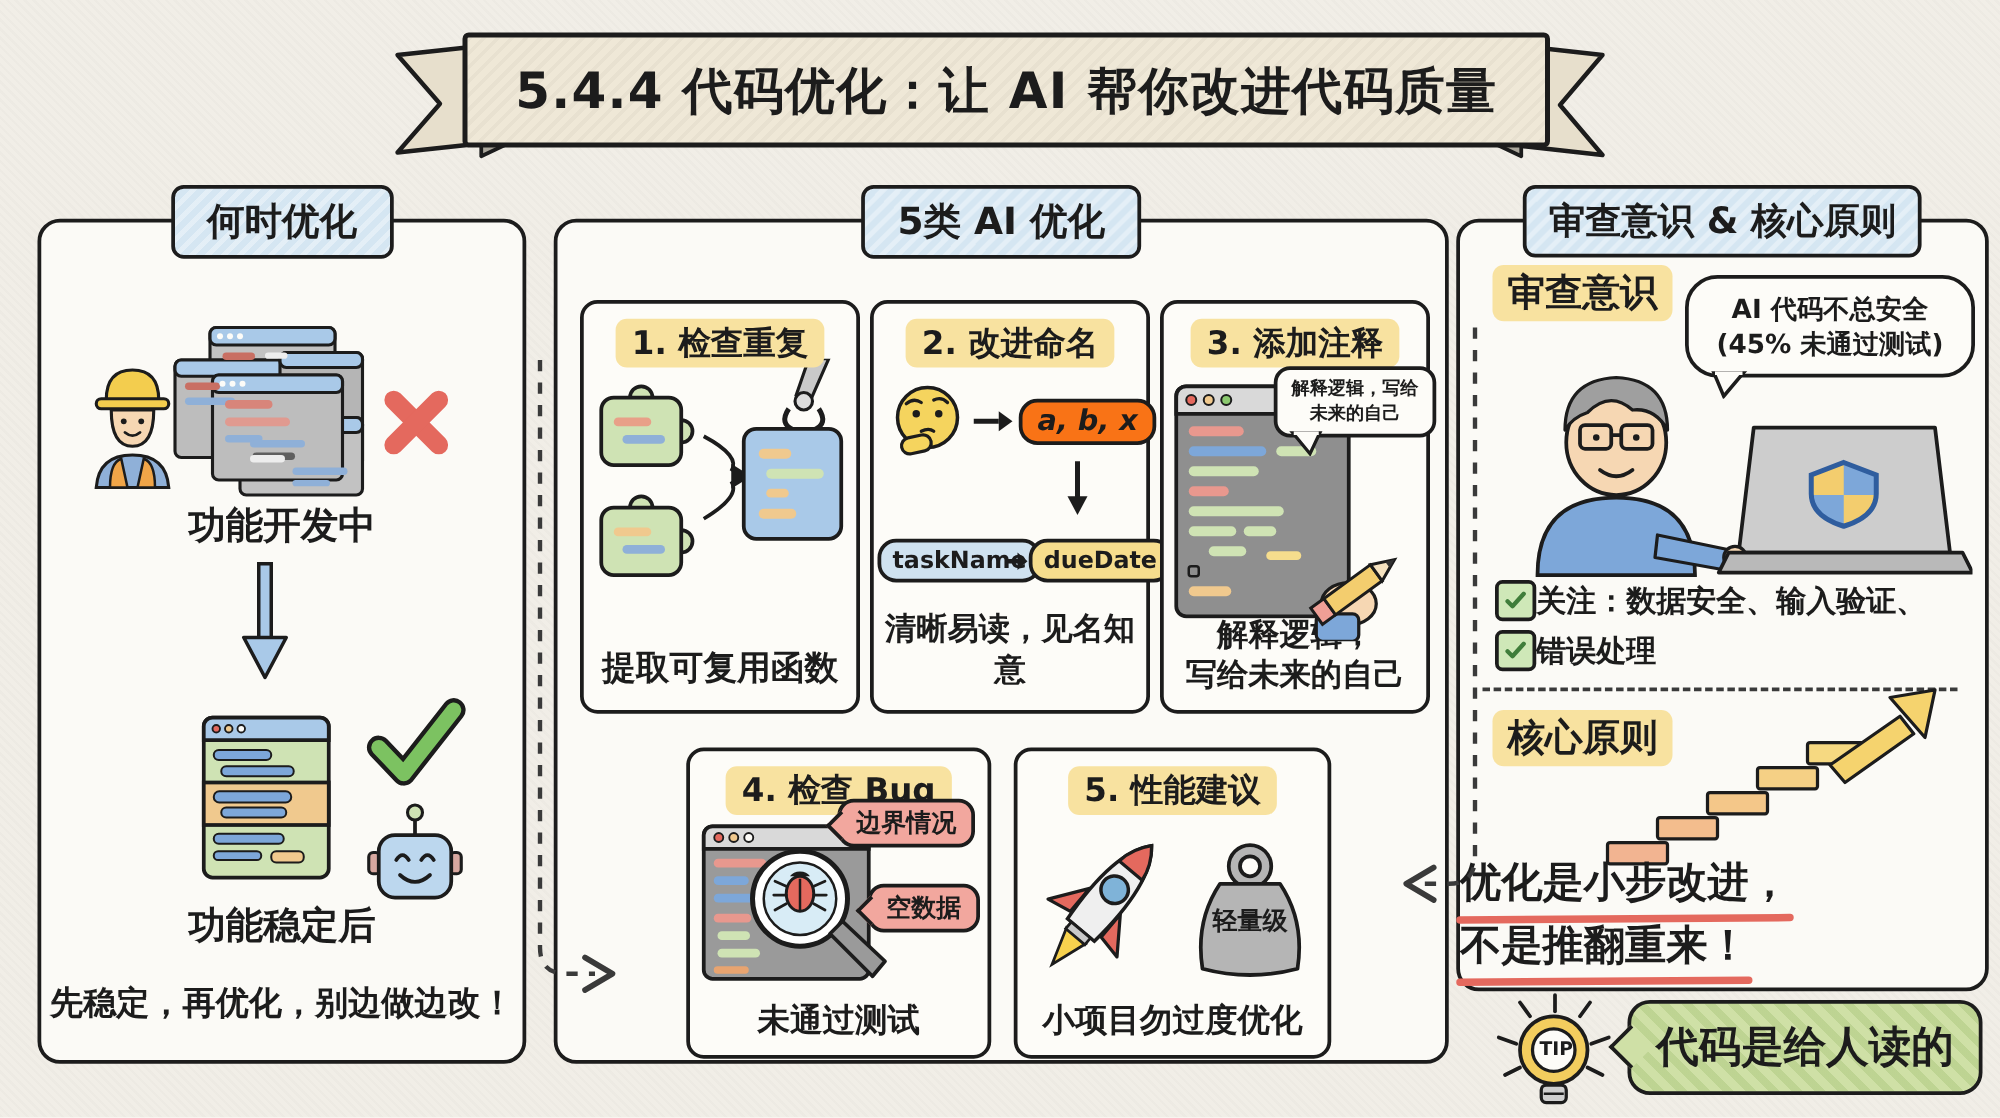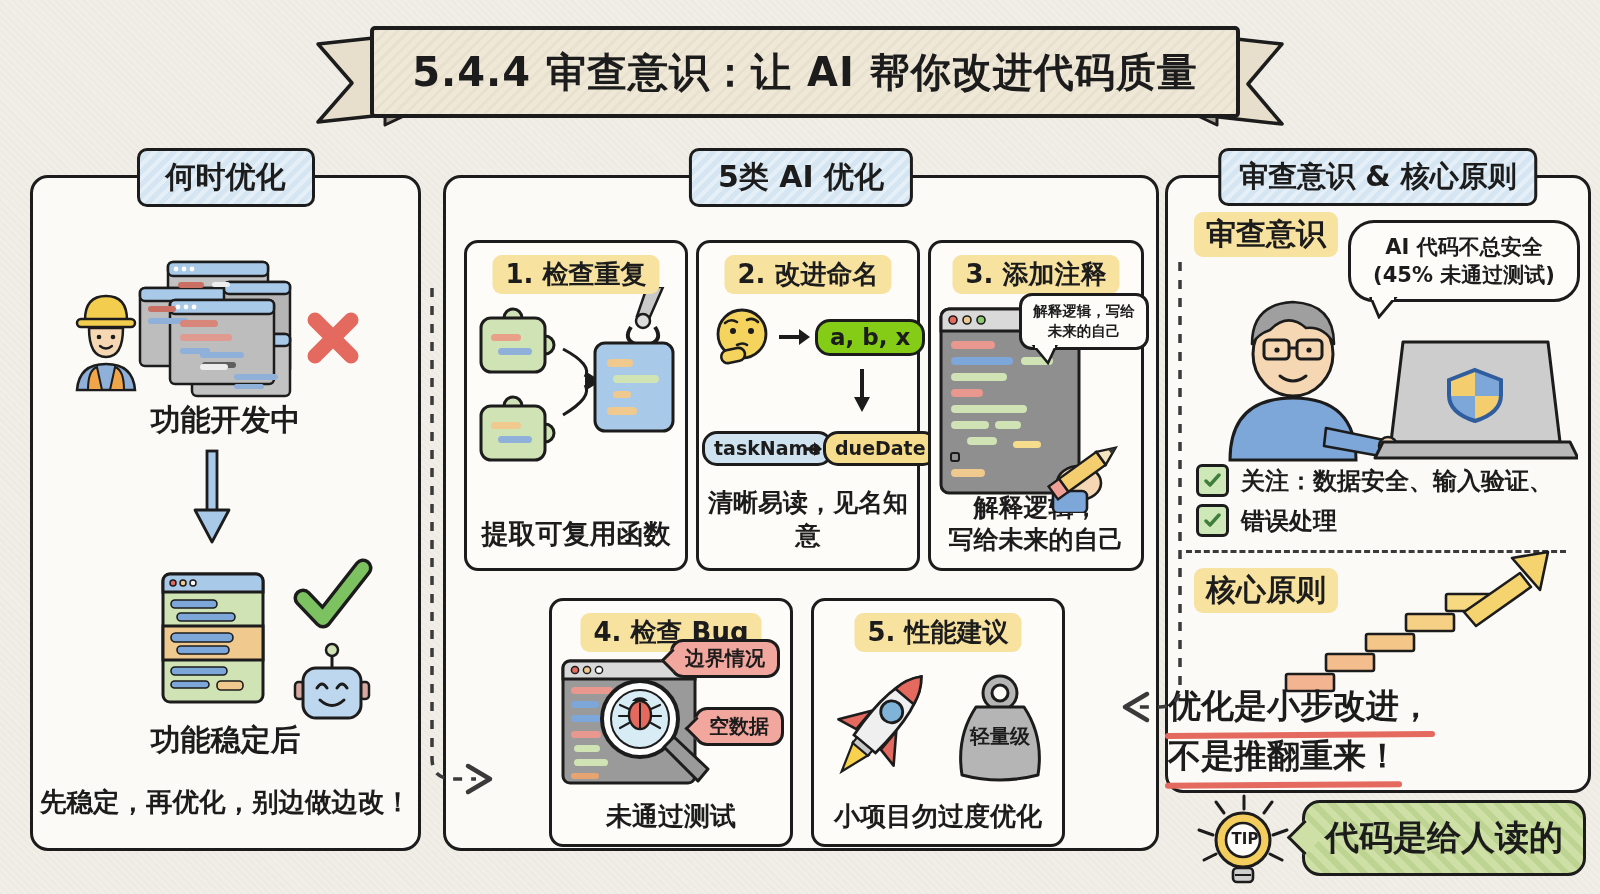--- a/index.html
+++ b/index.html
@@ -28,34 +28,34 @@
 
   
   .card{position:absolute;background:#fdfcf8;border:3px solid #1c1c1c;border-radius:14px;}
   .card-title{position:absolute;top:12px;left:50%;transform:translateX(-50%);white-space:nowrap;
     background:#f8e2a0;border-radius:9px;padding:2px 13px;font-size:26px;font-weight:800;z-index:2;}
   .card-caption{position:absolute;left:0;width:100%;text-align:center;font-weight:800;}
   .hl{display:inline-block;background:#f8e2a0;border-radius:9px;padding:2px 12px;font-weight:800;}
 
   .pill{position:absolute;border:3px solid #1c1c1c;border-radius:15px;font-weight:800;
     padding:3px 12px;white-space:nowrap;line-height:1.1;}
-  .pill-pink{background:#84cc16;}
+  .pill-pink{background:#f97316;font-style:italic;}
   .pill-blue{background:#cfe2f0;}
   .pill-yellow{background:#f6dd8d;}
 
   .speech{position:absolute;background:#fdfcf8;border:3px solid #1c1c1c;border-radius:16px;
     font-weight:800;text-align:center;z-index:3;}
 
   .mini-bubble{position:absolute;background:#f2a79e;border:3px solid #1c1c1c;border-radius:13px;
     padding:3px 12px;font-size:20px;font-weight:800;white-space:nowrap;z-index:3;}
   .mini-bubble::before{content:'';position:absolute;left:-9px;bottom:6px;width:14px;height:14px;
     background:#f2a79e;border-left:3px solid #1c1c1c;border-bottom:3px solid #1c1c1c;transform:rotate(45deg);}
 
   
-  .check-row{position:absolute;display:flex;align-items:center;gap:12px;font-size:24px;font-weight:800;white-space:nowrap;}
+  .check-row{position:absolute;display:flex;align-items:center;font-size:24px;font-weight:800;white-space:nowrap;}
   .checkbox{width:27px;height:27px;background:#cfe8b8;border:3px solid #1c1c1c;border-radius:6px;
     display:flex;align-items:center;justify-content:center;flex:0 0 auto;}
   .dash-divider{position:absolute;border-top:3.5px dashed #3a3a3a;}
   .principle{position:absolute;width:100%;text-align:left;font-size:33px;font-weight:800;}
   .principle span{position:relative;display:inline-block;}
   .principle span::after{content:'';position:absolute;left:-3px;right:-3px;bottom:-9px;height:6px;
     background:#e4695e;border-radius:3px;transform:rotate(-.4deg);}
 
   
   .tip-bulb{position:absolute;left:1186px;top:794px;width:114px;height:98px;z-index:2;}
@@ -79,21 +79,21 @@
     <path d="M1147,694 L1125,707 L1147,720" fill="none" stroke="#3a3a3a" stroke-width="4.5" stroke-linecap="round" stroke-linejoin="round"></path>
   </svg>
 
   <svg class="ribbon-tails" width="1000" height="122" viewBox="0 0 1000 122">
     <path d="M18,29 L92,21 L92,99 L18,107 L52,68 Z" fill="#e7dfcc" stroke="#1c1c1c" stroke-width="3.5" stroke-linejoin="round"></path>
     <path d="M910,21 L982,29 L948,69 L982,109 L910,101 Z" fill="#e7dfcc" stroke="#1c1c1c" stroke-width="3.5" stroke-linejoin="round"></path>
     <path d="M85,92 L123,92 L85,110 Z" fill="#aaa69b" stroke="#1c1c1c" stroke-width="3" stroke-linejoin="round"></path>
     <path d="M917,92 L879,92 L917,110 Z" fill="#aaa69b" stroke="#1c1c1c" stroke-width="3" stroke-linejoin="round"></path>
   </svg>
   <div class="ribbon-main">
-    <span>5.4.4 审查意识：让 AI 帮你改进代码质量</span>
+    <span>5.4.4 代码优化：让 AI 帮你改进代码质量</span>
   </div>
 
   <section class="panel" style="left:30px;top:175px;width:385px;height:670px;">
     <div class="panel-tab">
       <span>何时优化</span>
     </div>
 
     <svg class="abs" style="left:105px;top:82px;" width="155" height="140" viewBox="0 0 155 140">
       <g stroke="#1c1c1c" stroke-width="2.5">
         <rect x="30" y="2" width="100" height="74" rx="5" fill="#c2c2c2"></rect>

